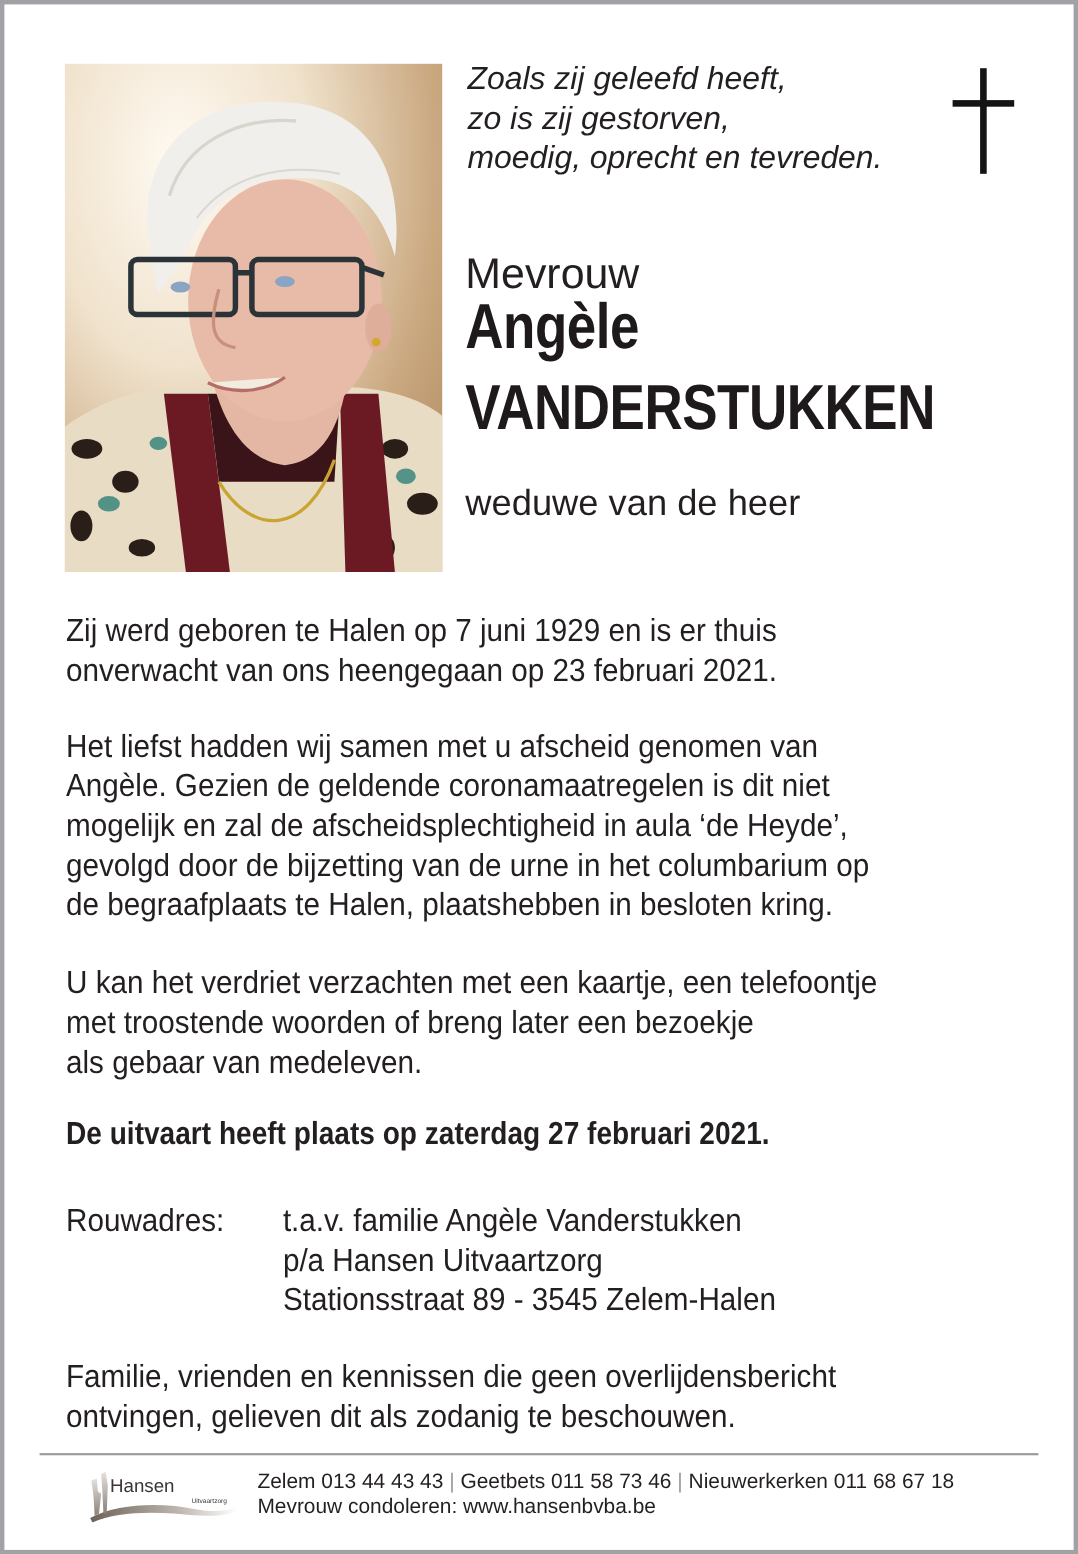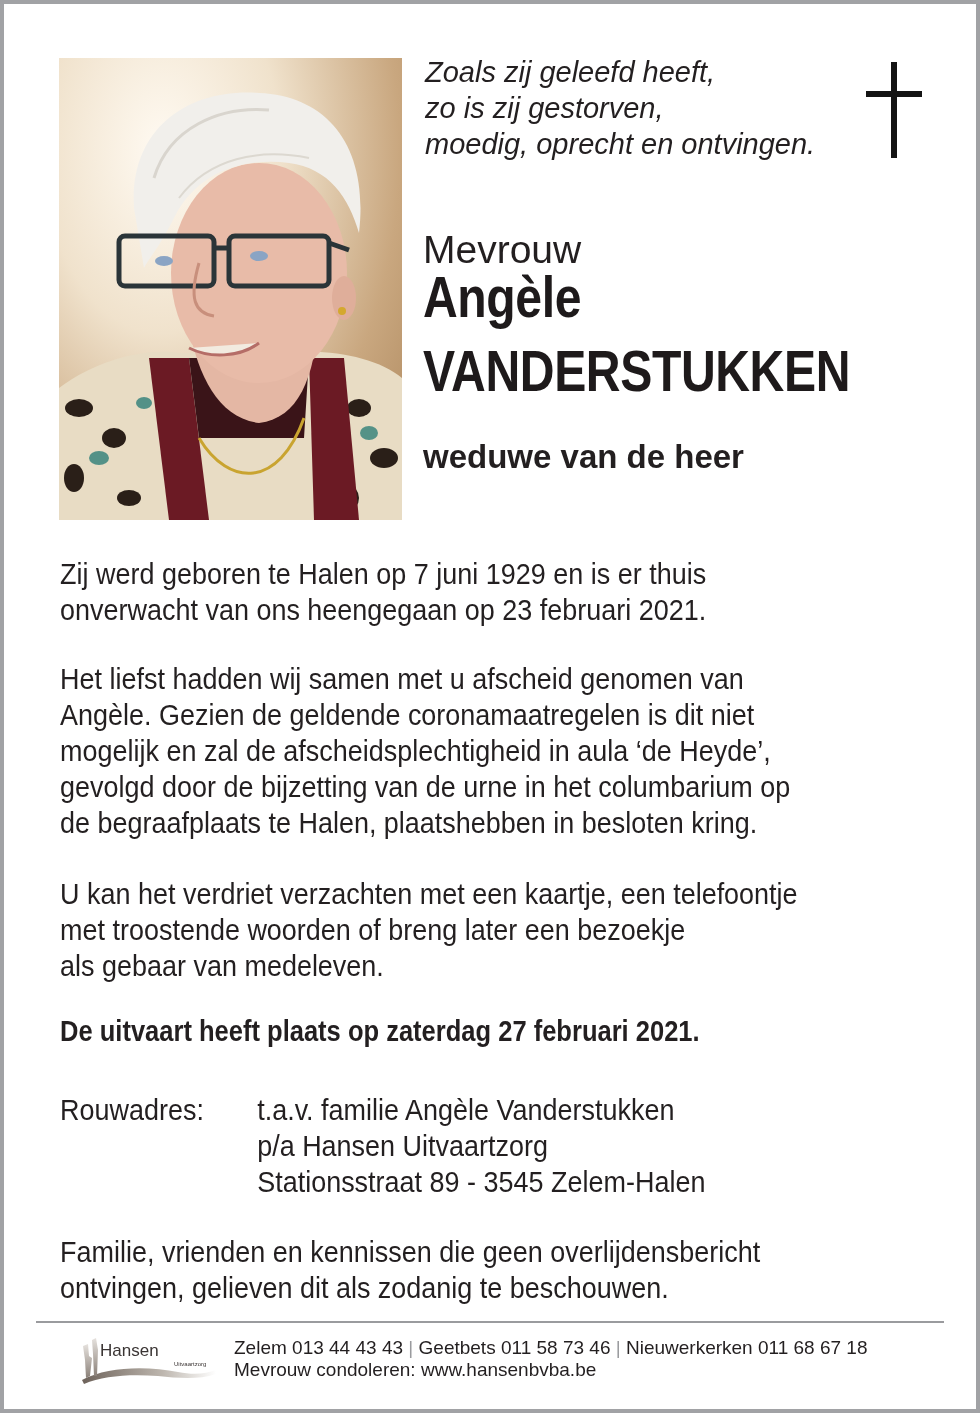--- a/index.html
+++ b/index.html
@@ -21,21 +21,21 @@
   .cross { position:absolute; left:866px; top:62px; width:56px; height:96px; }
   .cross .v { position:absolute; left:25px; top:0; width:6px; height:96px; background:#141414; }
   .cross .h { position:absolute; left:0; top:29px; width:56px; height:6px; background:#141414; }
   .salutation { position:absolute; left:423px; top:190px; font-size:39px; line-height:40px;margin-top:40px; }
   .firstname, .lastname {
     position:absolute; left:423px; font-weight:bold; font-size:58px; line-height:64px;
     transform:scaleX(0.83); transform-origin:left top; letter-spacing:-0.5px; color:#1e1a1b;
   }
   .firstname { top:265px; }
   .lastname { top:339px; }
-  .spouse { position:absolute; left:423px; top:436px; font-size:33px; line-height:42px; font-weight:bold; color:#231f20; }
+  .spouse { position:absolute; left:423px; top:436px; font-size:33px; line-height:42px; font-weight:normal; color:#231f20; }
   .body-text {
     position:absolute; left:60px; font-size:29px; line-height:36px; color:#231f20;
     transform:scaleX(0.93); transform-origin:left top; white-space:nowrap;
   }
   .p1 { top:556px; }
   .p2 { top:661px; }
   .p3 { top:876px; }
   .p4 { top:1013px; font-weight:bold; transform:scaleX(0.88); }
   .addr { position:absolute; left:60px; top:1092px; font-size:29px; line-height:36px; white-space:nowrap; transform:scaleX(0.93); transform-origin:left top; }
   .addr .lbl { position:absolute; left:0; top:0; }
@@ -97,21 +97,21 @@
     <ellipse cx="200" cy="198" rx="9" ry="5" fill="#8aa4c4"></ellipse>
 
     <path d="M140 205 C130 240 135 255 155 258" fill="none" stroke="#c88f7c" stroke-width="3"></path>
     <path d="M130 290 C150 300 180 300 200 285" fill="#f2ebe0" stroke="#b56d67" stroke-width="3"></path>
   </svg>
 </div>
 
 <div class="poem">
   <div>Zoals zij geleefd heeft,</div>
   <div>zo is zij gestorven,</div>
-  <div>moedig, oprecht en ontvingen.</div>
+  <div>moedig, oprecht en tevreden.</div>
 </div>
 
 <div class="cross">
   <div class="v"></div>
     <div class="h"></div>
 </div>
 
 <div class="salutation">Mevrouw</div>
 <div class="firstname">Angèle</div>
 <div class="lastname">VANDERSTUKKEN</div>

